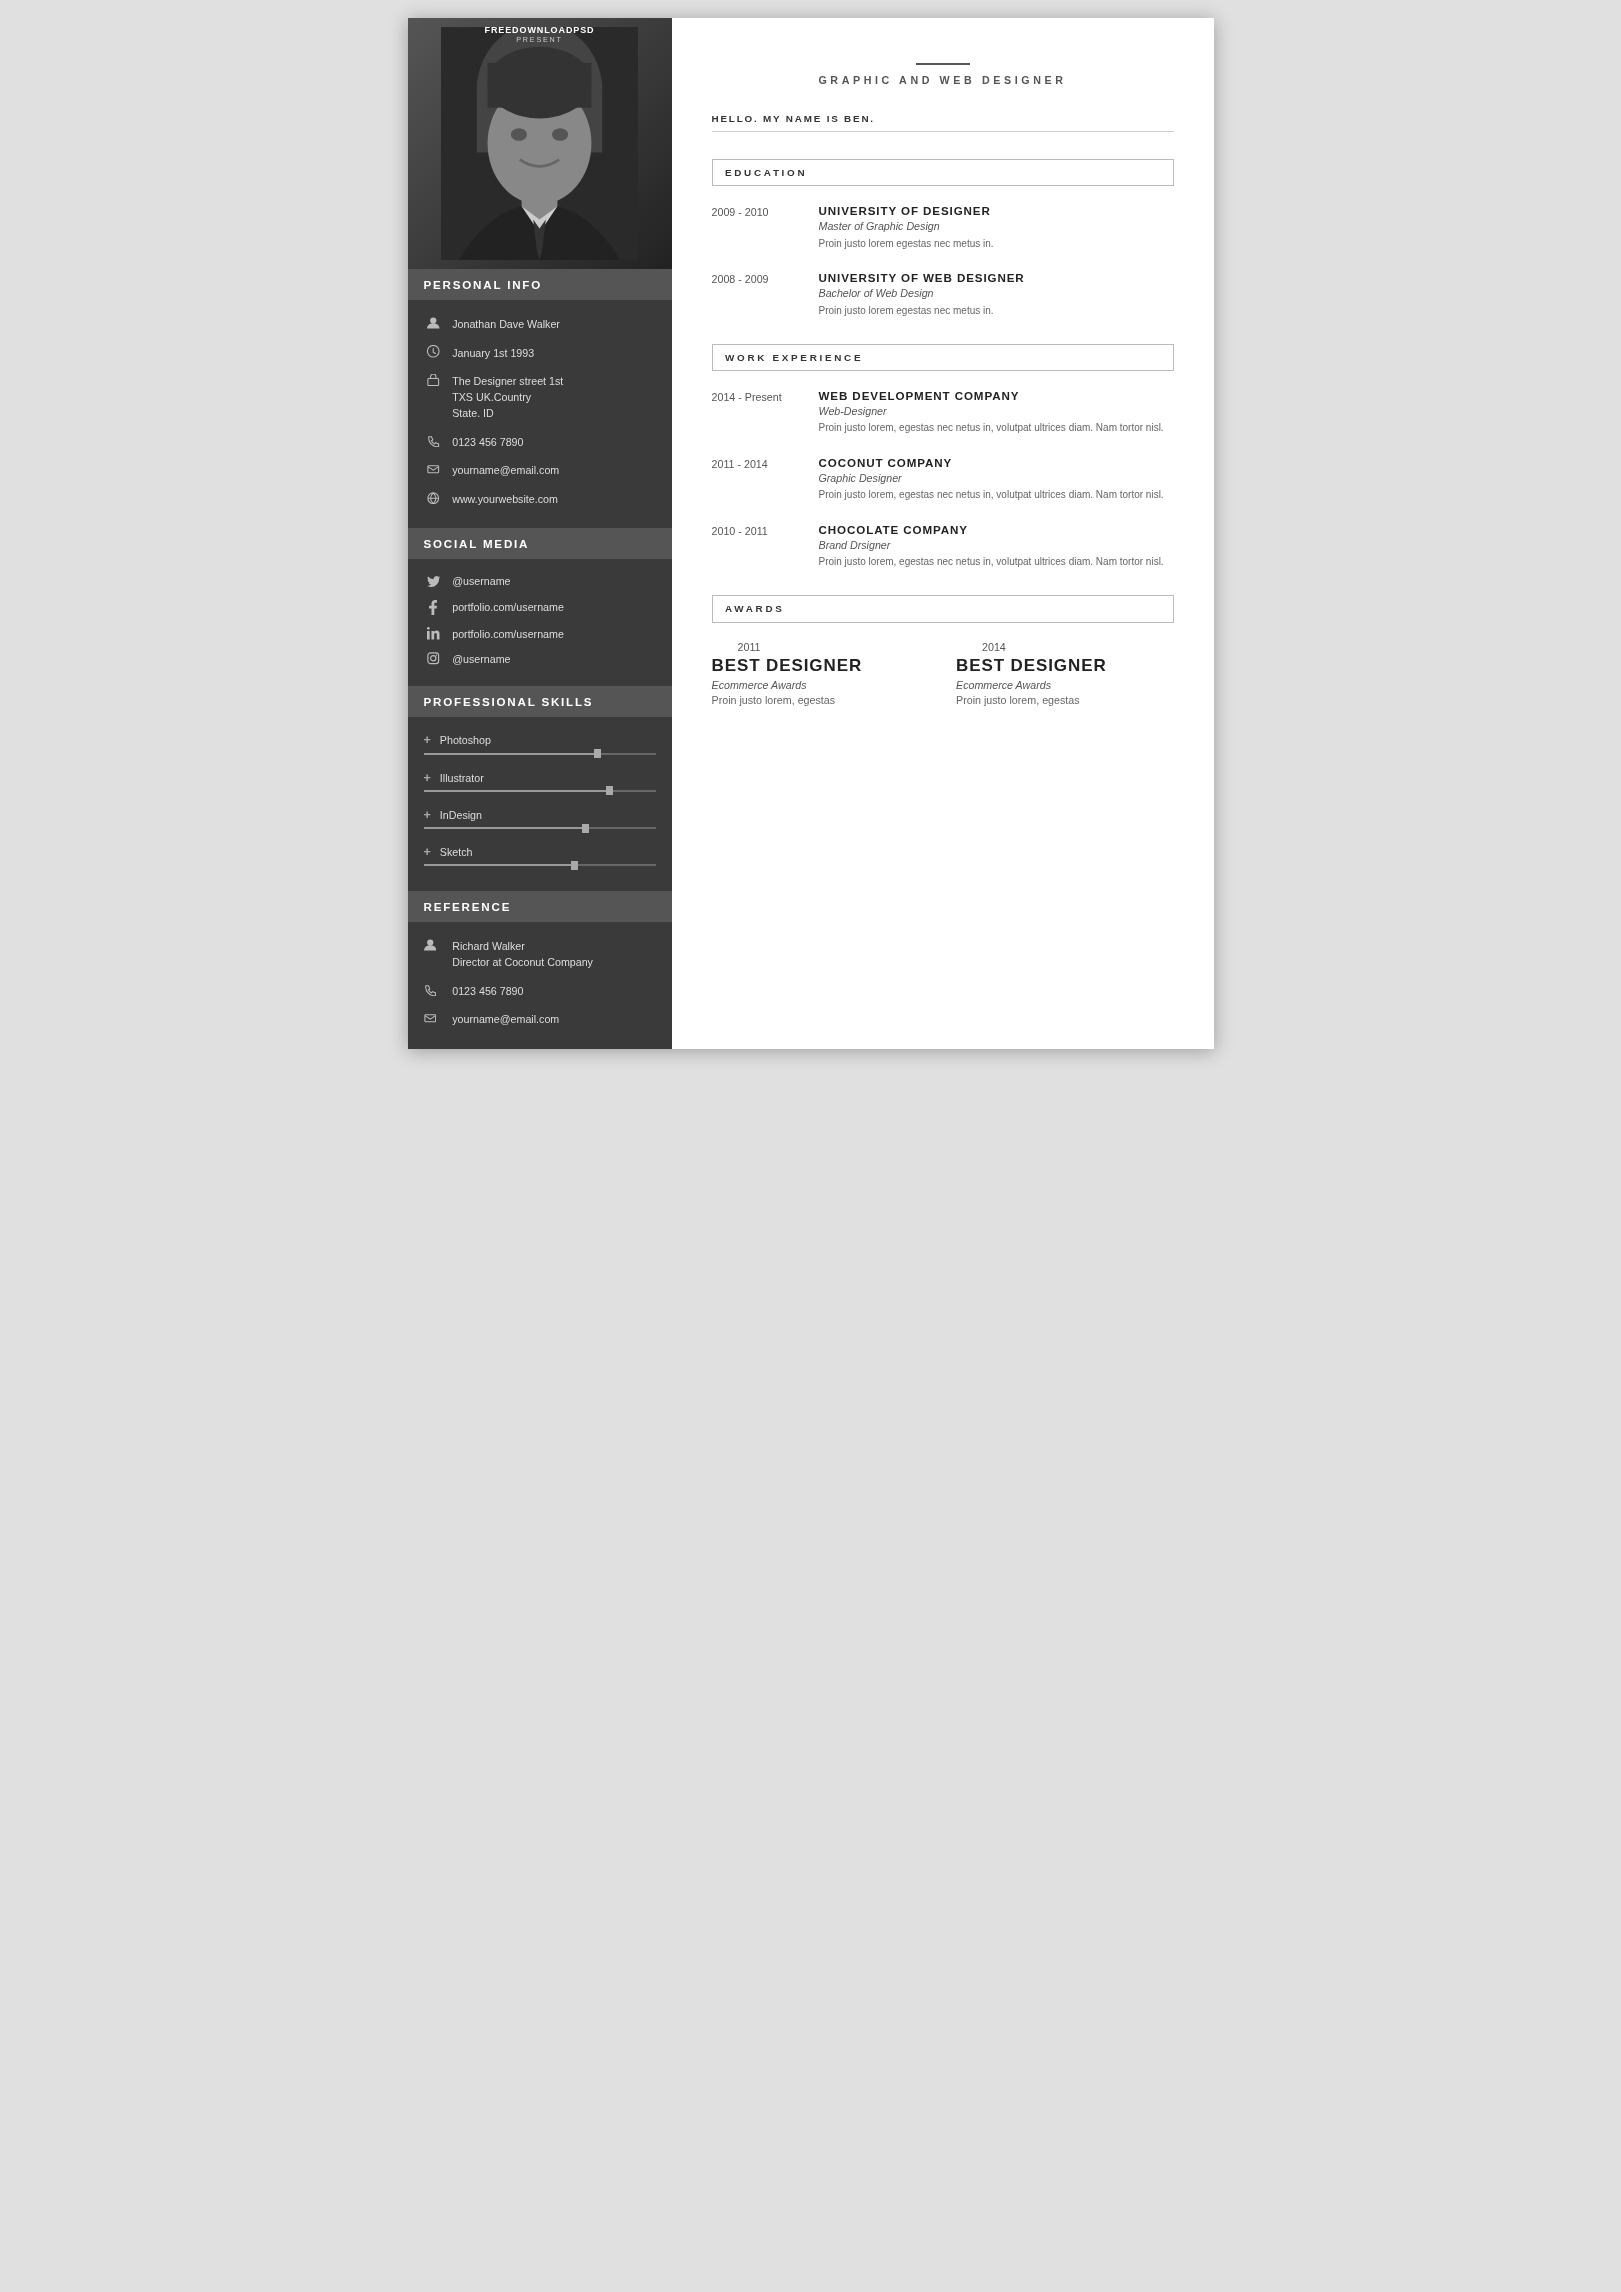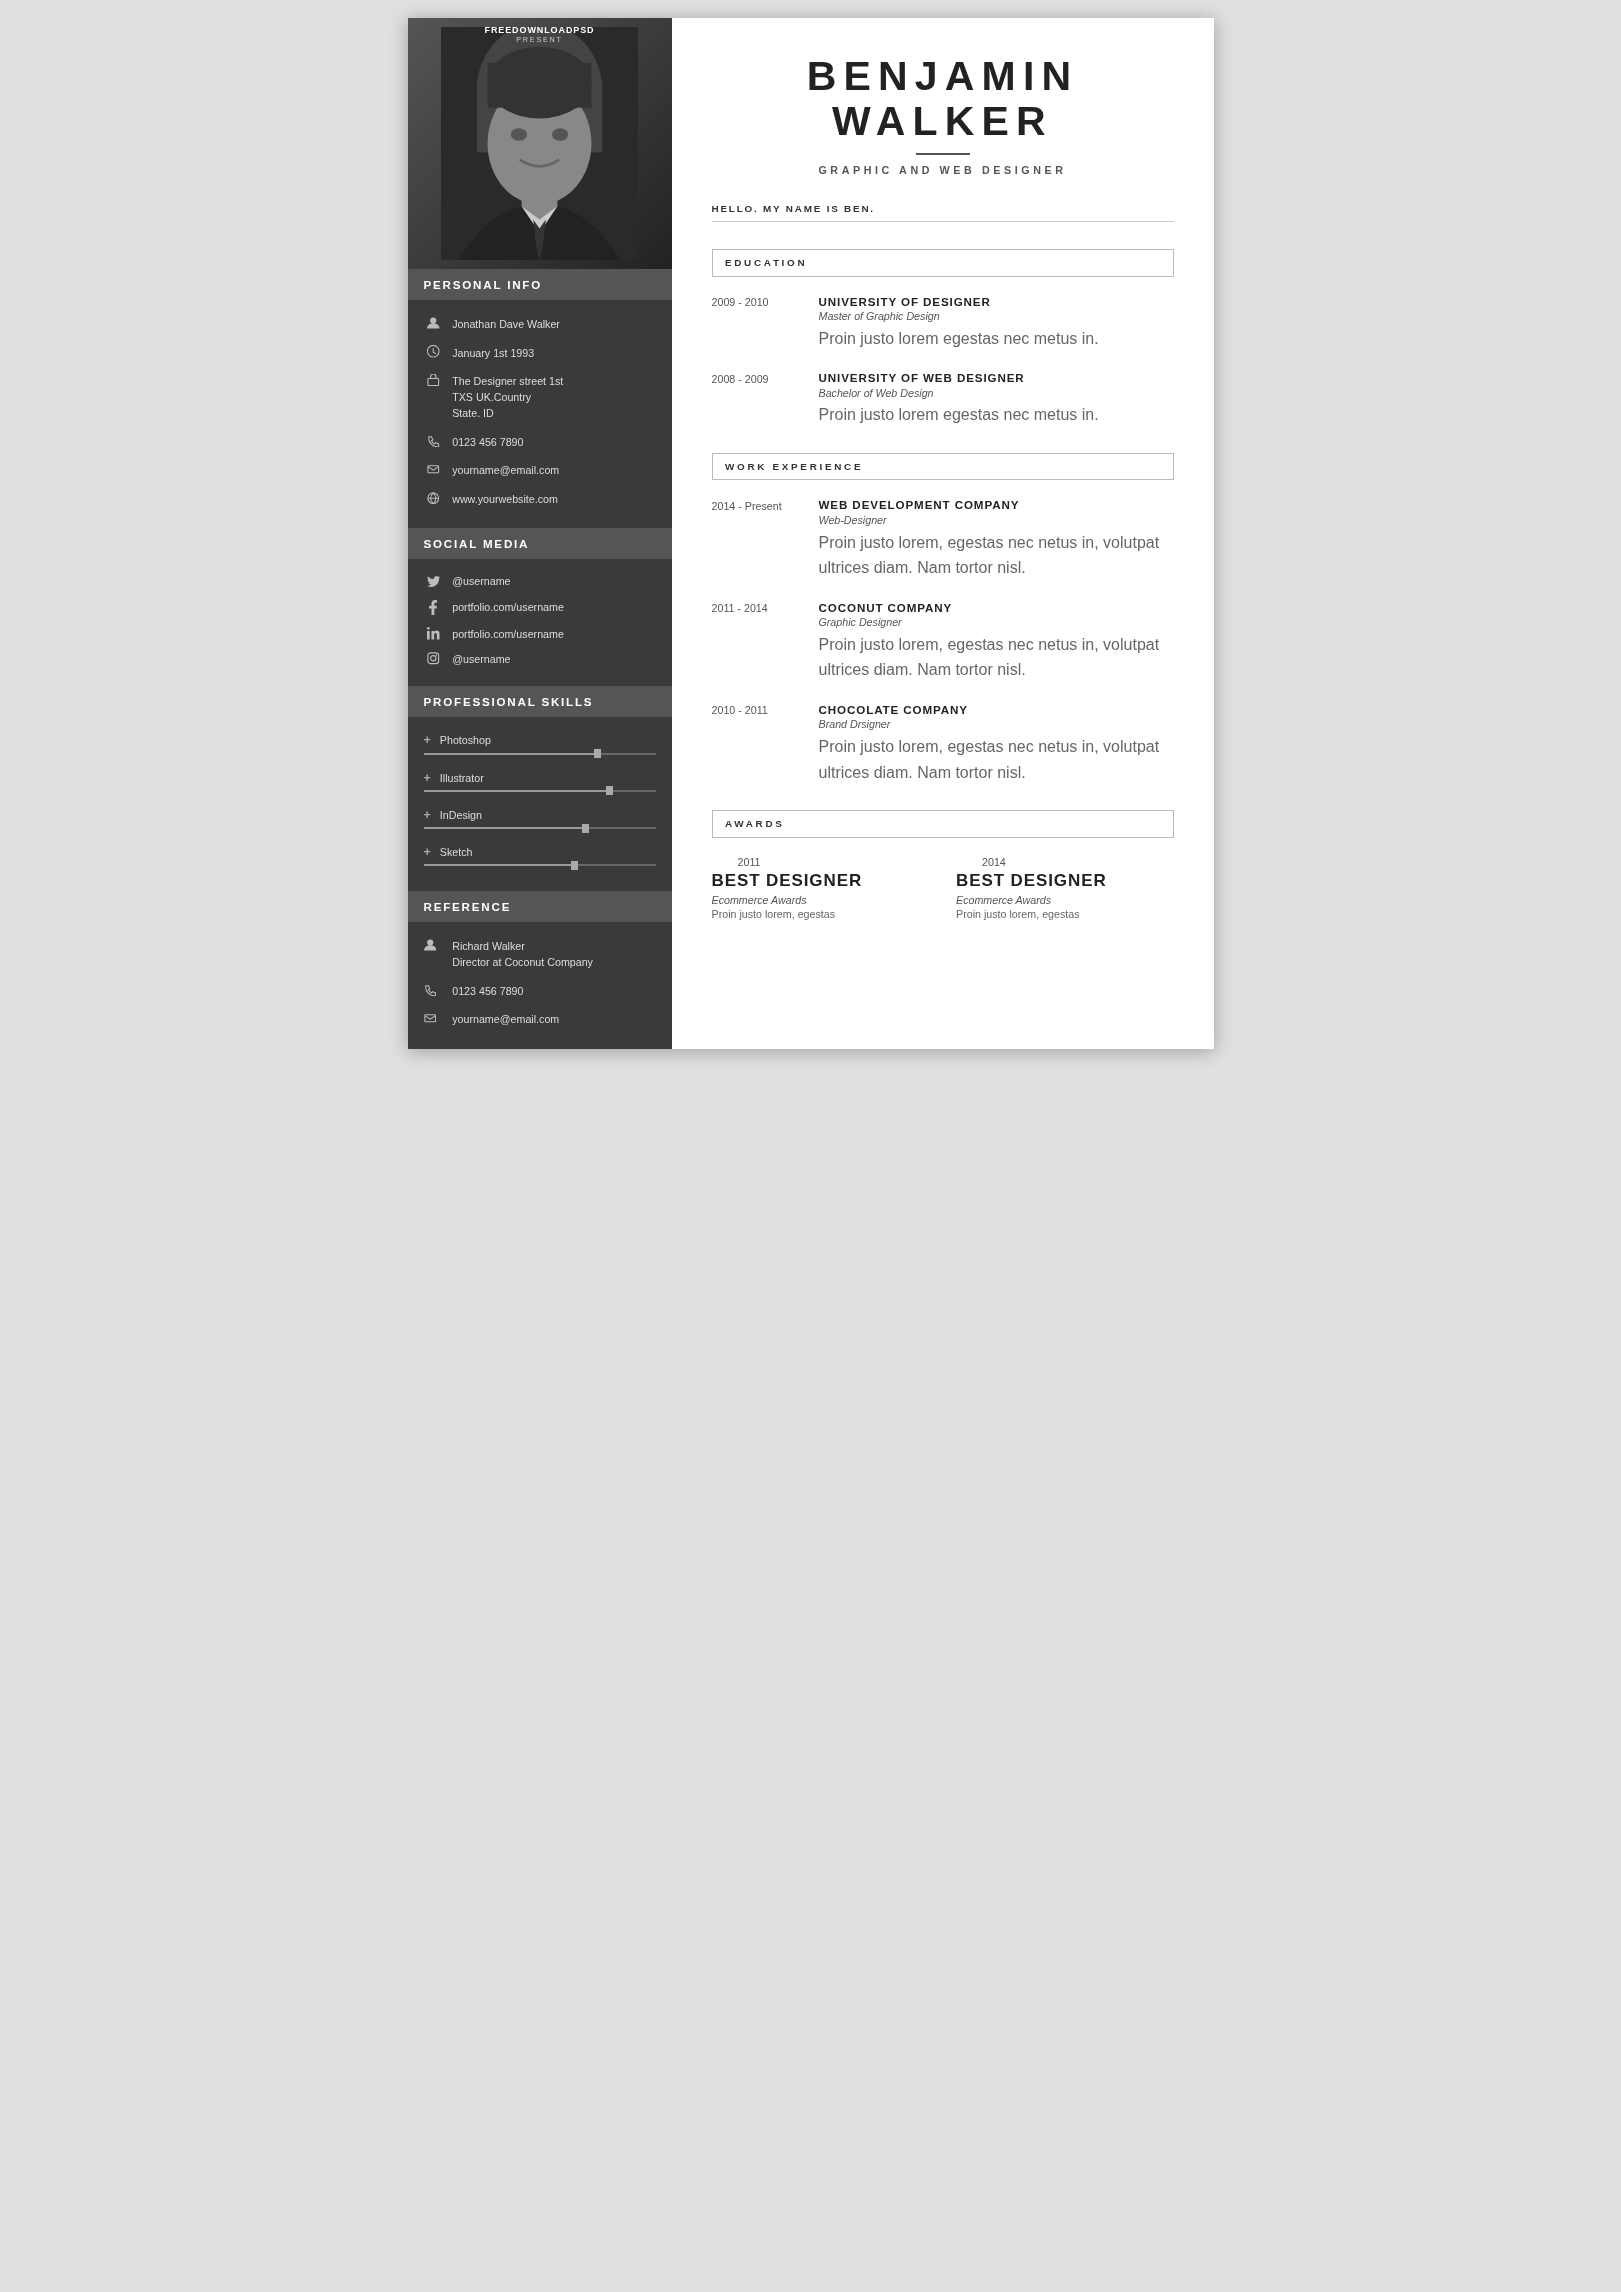--- a/index.html
+++ b/index.html
@@ -257,21 +257,21 @@
       color: #222;
       margin-bottom: 2.7px;
     }
     .entry-role {
       font-size: 10.7px;
       font-style: italic;
       color: #555;
       margin-bottom: 3.6px;
     }
     .entry-desc {
-      font-size: 16px;
+      font-size: 10px;
       color: #666;
       line-height: 1.6;
     }
     .awards-grid {
       display: flex;
       gap: 27px;
     }
     .award-col {
       flex: 1;
     }
@@ -521,24 +521,20 @@
           </svg>
         </div>
         <div class="info-text">yourname@email.com</div>
       </div>
     </div>
   </div>
 
   <div class="main">
 
     <div class="main-header">
-      <div class="main-name">
-        <span>BENJAMIN</span><br>
-        <span>WALKER</span>
-      </div>
       <div class="main-divider"></div>
       <div class="main-title">GRAPHIC AND WEB DESIGNER</div>
     </div>
 
     <div class="intro-section">
       <div class="intro-greeting">HELLO. MY NAME IS BEN.</div>
     </div>
 
     <div class="content-section">
       <div class="section-title-box">EDUCATION</div>

